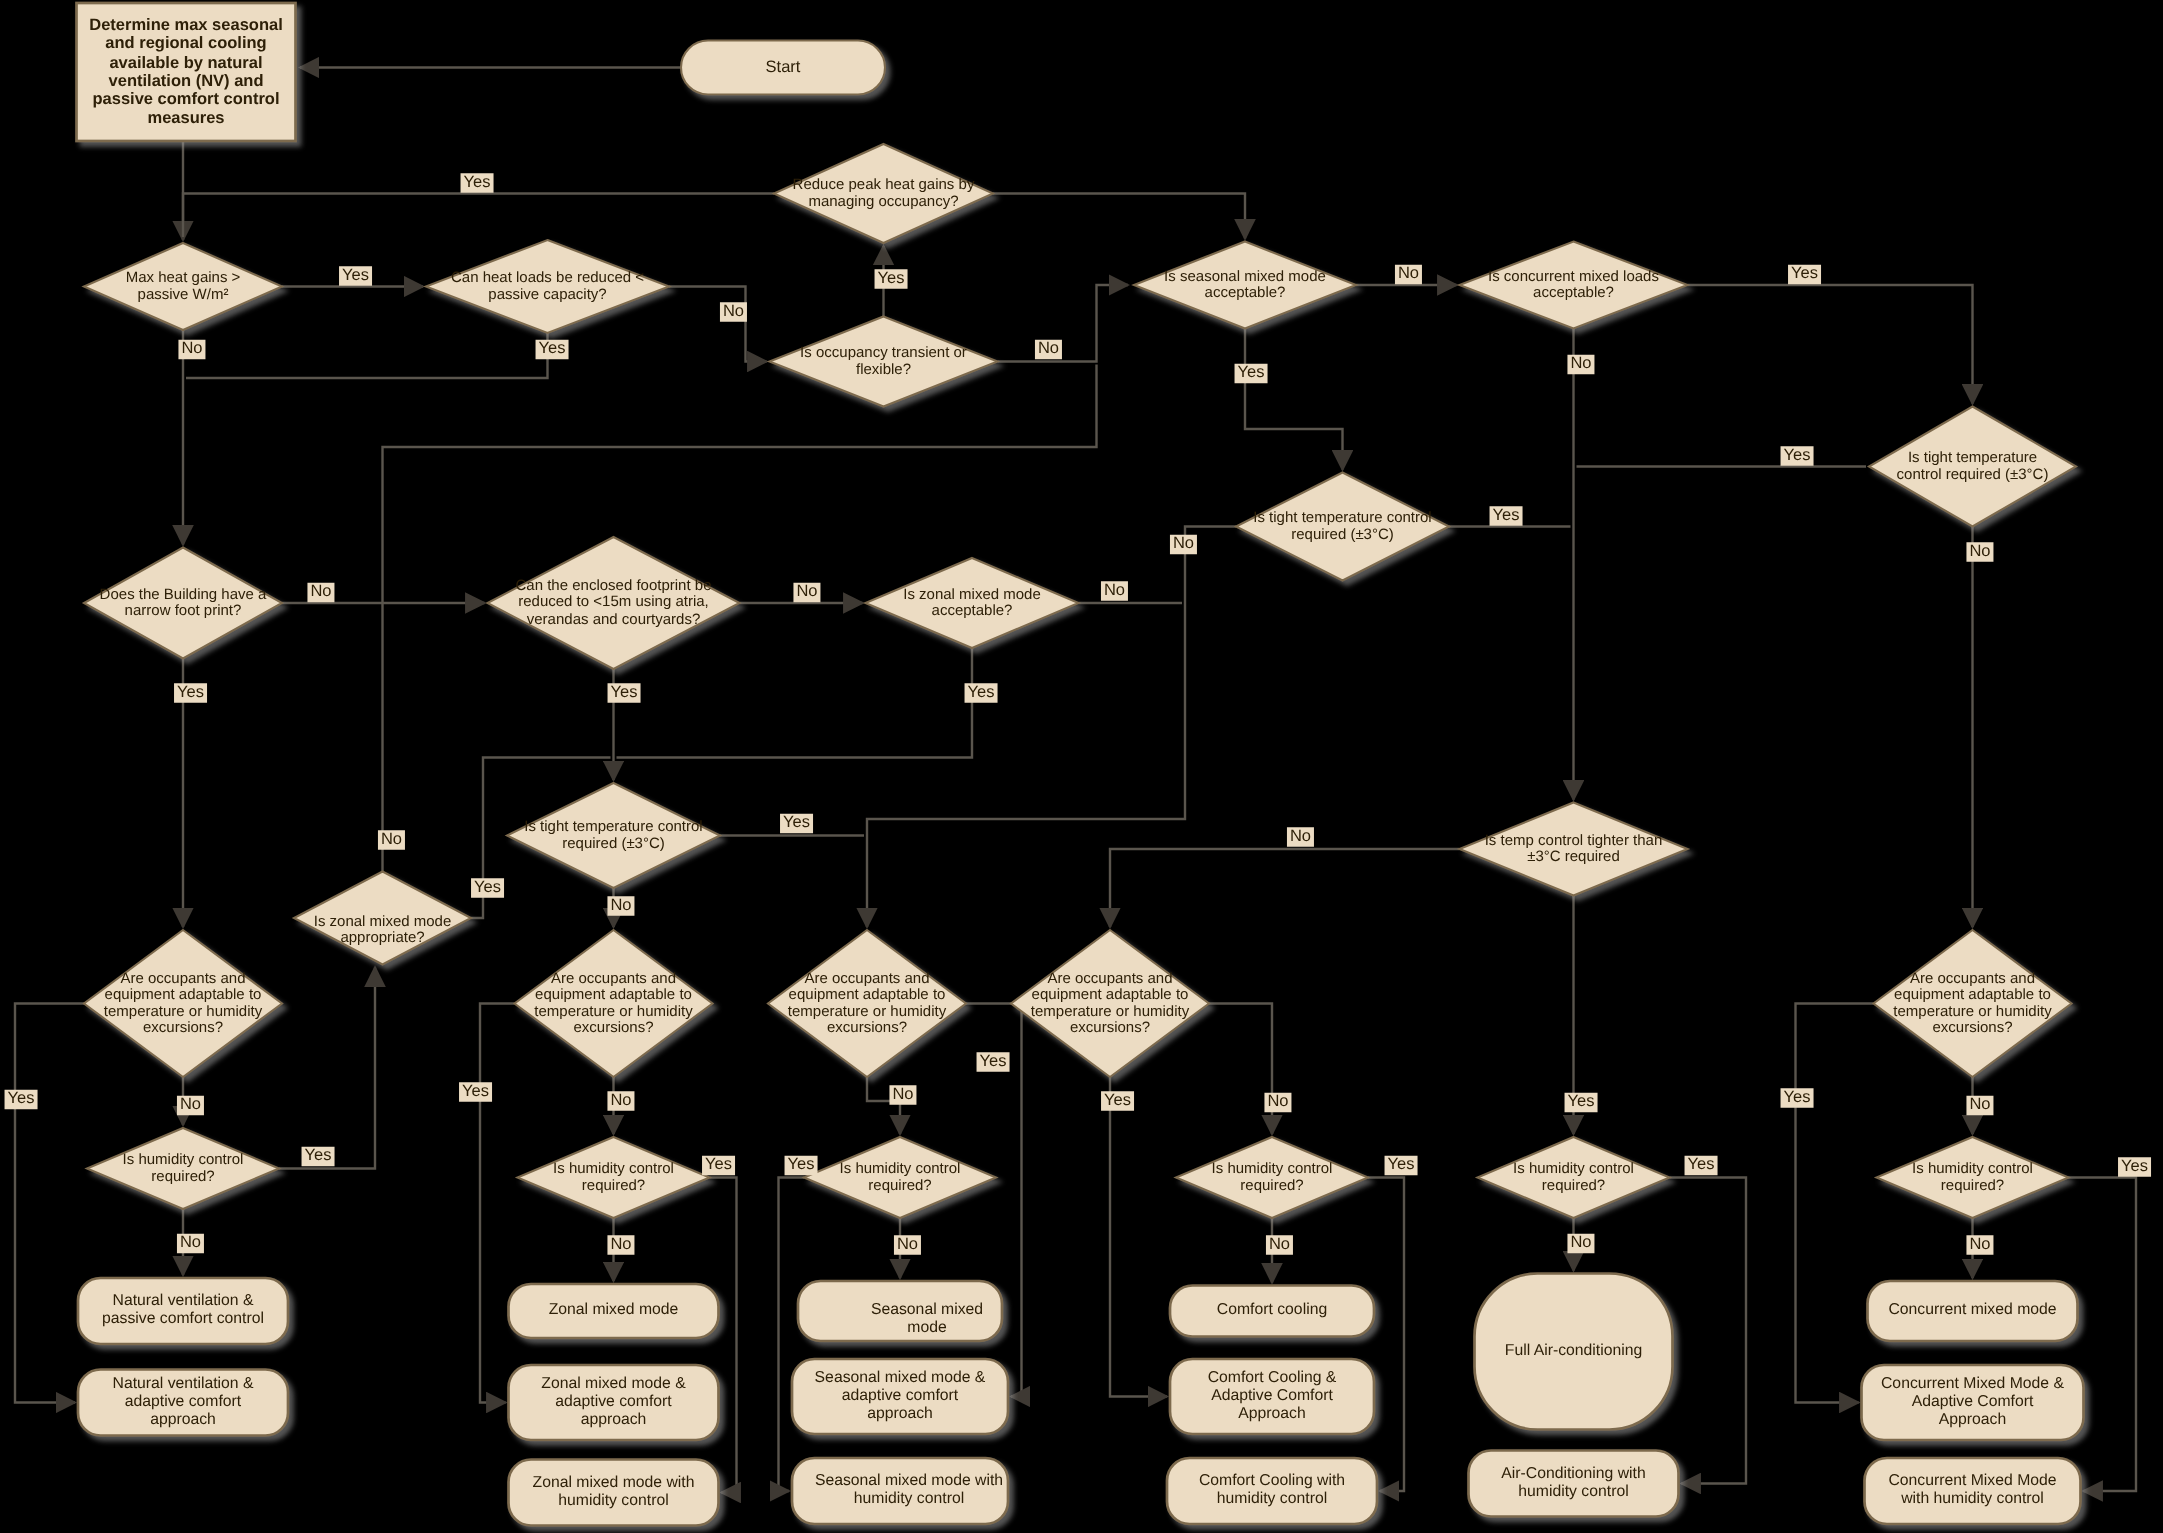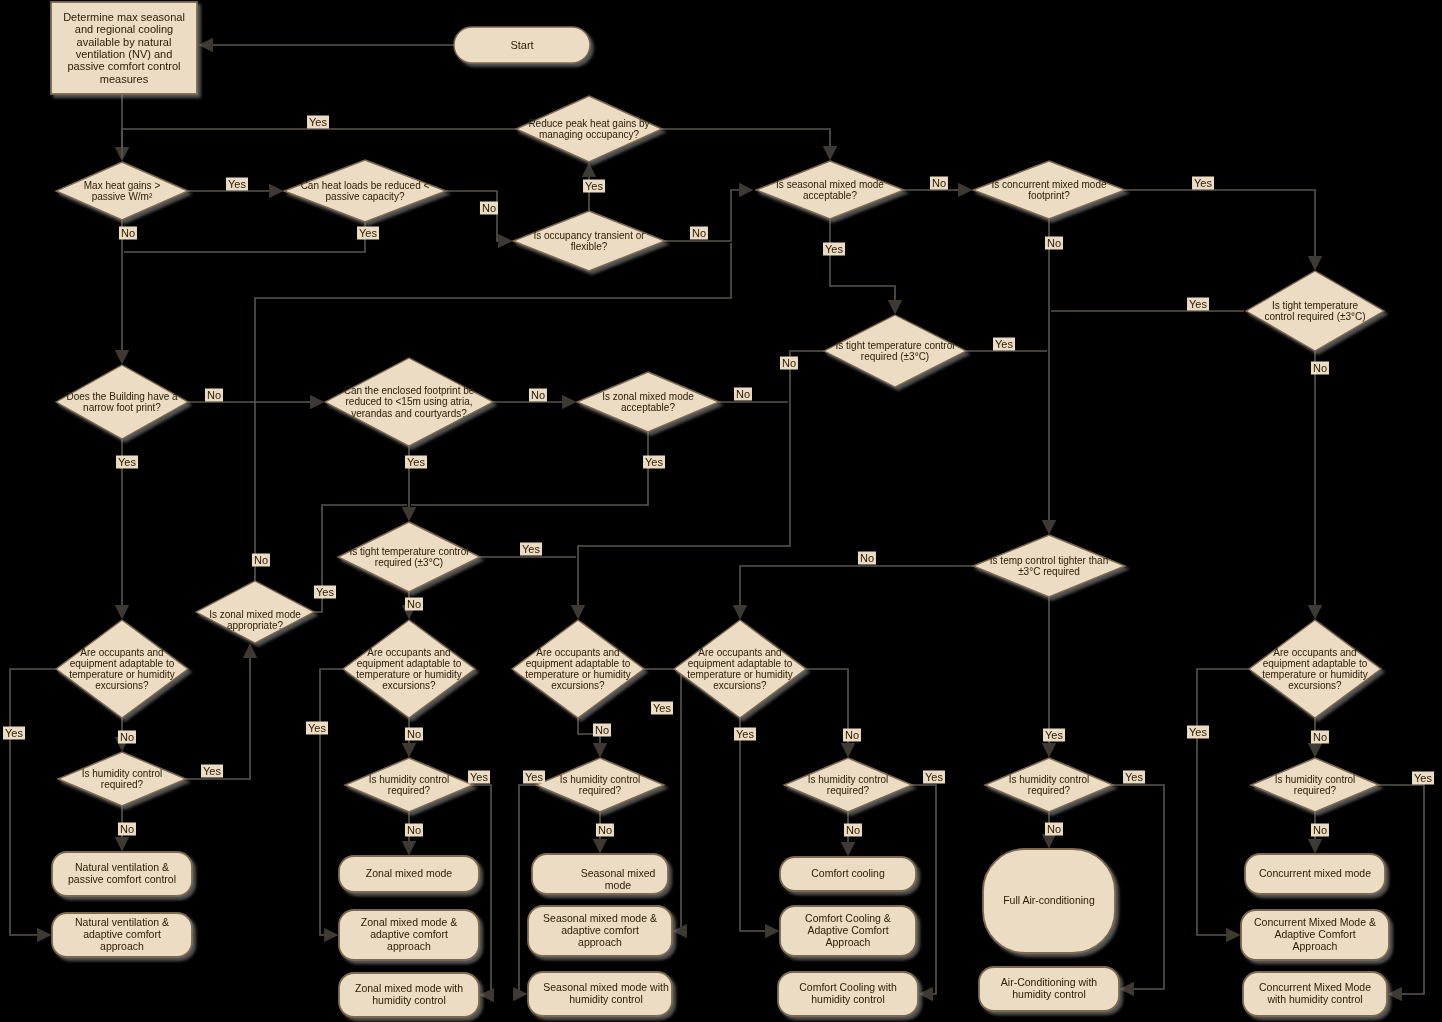--- a/index.html
+++ b/index.html
@@ -4,21 +4,21 @@
 <style>
   html,body{margin:0;padding:0;background:#000;}
   #canvas{position:relative;width:1442px;height:1022px;background:#000;overflow:hidden;
           font-family:"Liberation Sans",sans-serif;}
   #edges-svg{position:absolute;left:0;top:0;}
   .node-text{position:absolute;display:flex;align-items:center;justify-content:center;
              text-align:center;color:#2e2008;line-height:1.12;box-sizing:border-box;
              pointer-events:none;}
   .node-text.decision{font-size:10px;padding:0 10px;}
   .node-text.terminal,.node-text.terminal-big{font-size:10.5px;padding:0 10px;}
-  .node-text.rect{font-size:11px;padding:2px 6px;}
+  .node-text.rect{font-size:11px;padding:2px 6px;font-weight:bold;}
   .node-text.stadium{font-size:11px;}
   .edge-label{position:absolute;transform:translate(-50%,-50%);font-size:11px;
               background:#ecdcc3;color:#2e2008;padding:0 2px;line-height:13px;
               pointer-events:none;}
 </style>
 </head>
 <body>
 
 <div id="canvas" style="background: rgb(0, 0, 0);">
   <svg id="edges-svg" width="1442" height="1022" viewBox="0 0 1442 1022">
@@ -131,21 +131,21 @@
       </g>
   </svg>
   <div id="nodes-layer">
       <div class="node-text stadium" style="left: 454px; top: 27px; width: 136px; height: 36px; color: rgb(46, 32, 8);">Start</div>
       <div class="node-text rect" style="left: 51px; top: 2px; width: 146px; height: 92px; color: rgb(46, 32, 8);">Determine max seasonal and regional cooling available by natural ventilation (NV) and passive comfort control measures</div>
       <div class="node-text decision" style="left: 56px; top: 162px; width: 132px; height: 58px; color: rgb(46, 32, 8);">Max heat gains &gt; passive W/m²</div>
       <div class="node-text decision" style="left: 284px; top: 160px; width: 162px; height: 62px; color: rgb(46, 32, 8);">Can heat loads be reduced &lt; passive capacity?</div>
       <div class="node-text decision" style="left: 516px; top: 96px; width: 146px; height: 66px; color: rgb(46, 32, 8);">Reduce peak heat gains by managing occupancy?</div>
       <div class="node-text decision" style="left: 513px; top: 211px; width: 152px; height: 60px; color: rgb(46, 32, 8);">Is occupancy transient or flexible?</div>
       <div class="node-text decision" style="left: 756px; top: 161px; width: 148px; height: 58px; color: rgb(46, 32, 8);">Is seasonal mixed mode acceptable?</div>
-      <div class="node-text decision" style="left: 973px; top: 161px; width: 152px; height: 58px; color: rgb(46, 32, 8);">Is concurrent mixed mode footprint?</div>
+      <div class="node-text decision" style="left: 973px; top: 161px; width: 152px; height: 58px; color: rgb(46, 32, 8);">Is concurrent mixed loads acceptable?</div>
       <div class="node-text decision" style="left: 1246px; top: 271px; width: 138px; height: 80px; color: rgb(46, 32, 8);">Is tight temperature control required (±3°C)</div>
       <div class="node-text decision" style="left: 824px; top: 315px; width: 142px; height: 72px; color: rgb(46, 32, 8);">Is tight temperature control required (±3°C)</div>
       <div class="node-text decision" style="left: 56px; top: 365px; width: 132px; height: 74px; color: rgb(46, 32, 8);">Does the Building have a narrow foot print?</div>
       <div class="node-text decision" style="left: 325px; top: 358px; width: 168px; height: 88px; color: rgb(46, 32, 8);">Can the enclosed footprint be reduced to &lt;15m using atria, verandas and courtyards?</div>
       <div class="node-text decision" style="left: 577px; top: 372px; width: 142px; height: 60px; color: rgb(46, 32, 8);">Is zonal mixed mode acceptable?</div>
       <div class="node-text decision" style="left: 338px; top: 522px; width: 142px; height: 70px; color: rgb(46, 32, 8);">Is tight temperature control required (±3°C)</div>
       <div class="node-text decision" style="left: 196px; top: 589px; width: 118px; height: 62px; color: rgb(46, 32, 8);">Is zonal mixed mode appropriate?</div>
       <div class="node-text decision" style="left: 973px; top: 535px; width: 152px; height: 62px; color: rgb(46, 32, 8);">Is temp control tighter than ±3°C required</div>
       <div class="node-text decision" style="left: 56px; top: 620px; width: 132px; height: 98px; color: rgb(46, 32, 8);">Are occupants and equipment adaptable to temperature or humidity excursions?</div>
       <div class="node-text decision" style="left: 343px; top: 620px; width: 132px; height: 98px; color: rgb(46, 32, 8);">Are occupants and equipment adaptable to temperature or humidity excursions?</div>

